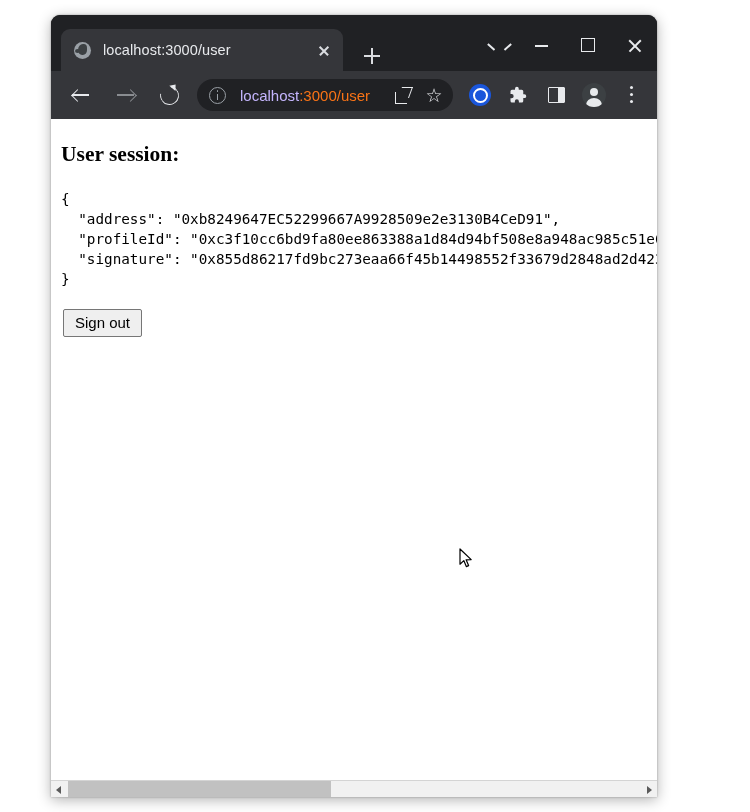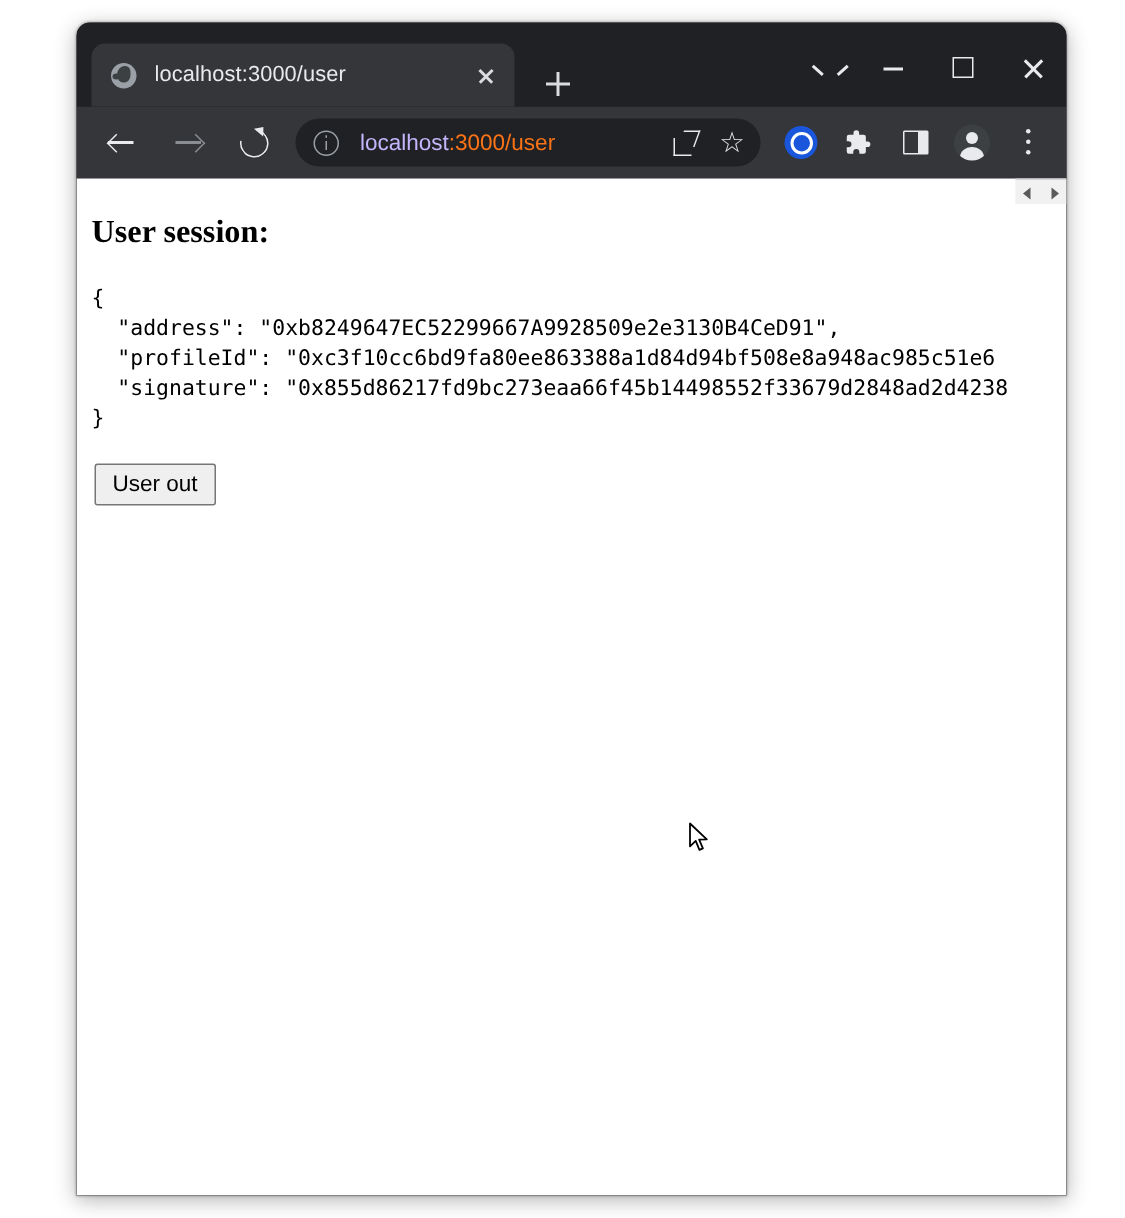--- a/index.html
+++ b/index.html
@@ -18,21 +18,21 @@
     width: 750px;
     height: 812px;
     background: #ffffff;
   }
 
   
   #browser-window {
     position: absolute;
     left: 51px;
     top: 15px;
-    width: 660px;
+    width: 606px;
     height: 782px;
     background: #202124;
     border-radius: 9px 9px 0 0;
     box-shadow: 0 3px 14px rgba(0,0,0,0.30), 0 0 2px rgba(0,0,0,0.35);
     overflow: hidden;
     display: flex;
     flex-direction: column;
   }
 
   
@@ -428,21 +428,21 @@
   .ic-kebab span:nth-child(2) { top: 8px; }
   .ic-kebab span:nth-child(3) { top: 15px; }
 
   
   .viewport {
     flex: 1 1 auto;
     background: #ffffff;
     position: relative;
     overflow: hidden;
     display: flex;
-    flex-direction: row;
+    flex-direction: column;
   }
 
   .page-body {
     flex: 1 1 auto;
     padding: 16px 0 0 8px;
     overflow: hidden;
     position: relative;
   }
 
   .page-heading {
@@ -606,21 +606,21 @@
 
     <div class="viewport">
 
       <div class="page-body">
         <div class="page-heading">User session:</div>
         <div class="session-json">{
   "address": "0xb8249647EC52299667A9928509e2e3130B4CeD91",
   "profileId": "0xc3f10cc6bd9fa80ee863388a1d84d94bf508e8a948ac985c51e6
   "signature": "0x855d86217fd9bc273eaa66f45b14498552f33679d2848ad2d4238
 }</div>
-        <button class="signout-btn">User out</button>
+        <button class="signout-btn">Sign out</button>
       </div>
 
       <div class="hscrollbar">
         <div class="sb-arrow sb-left"></div>
         <div class="sb-track">
           <div class="sb-thumb" style="left: 0%; width: 46%;"></div>
         </div>
         <div class="sb-arrow sb-right"></div>
       </div>
     </div>

